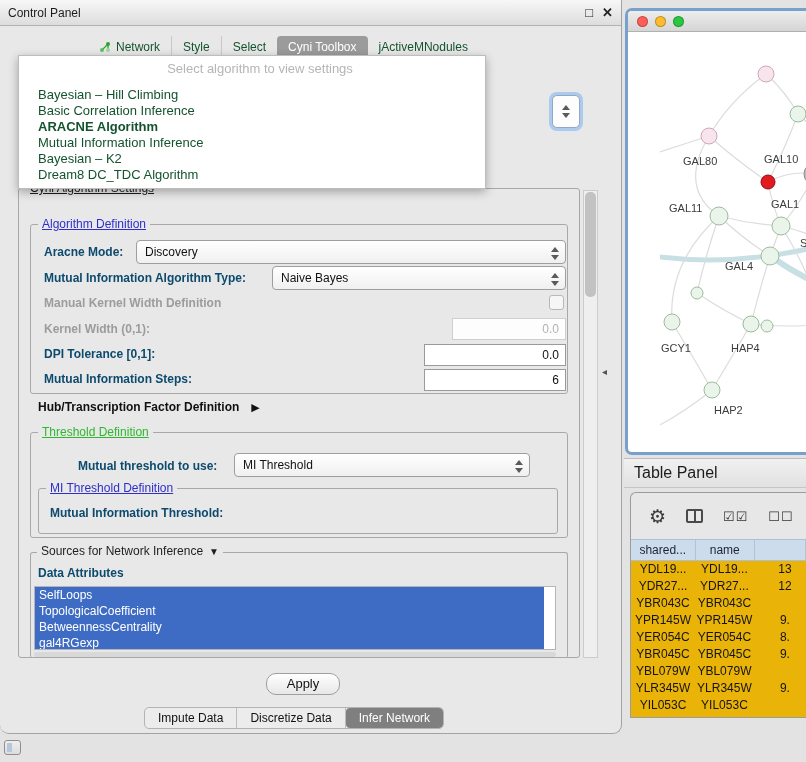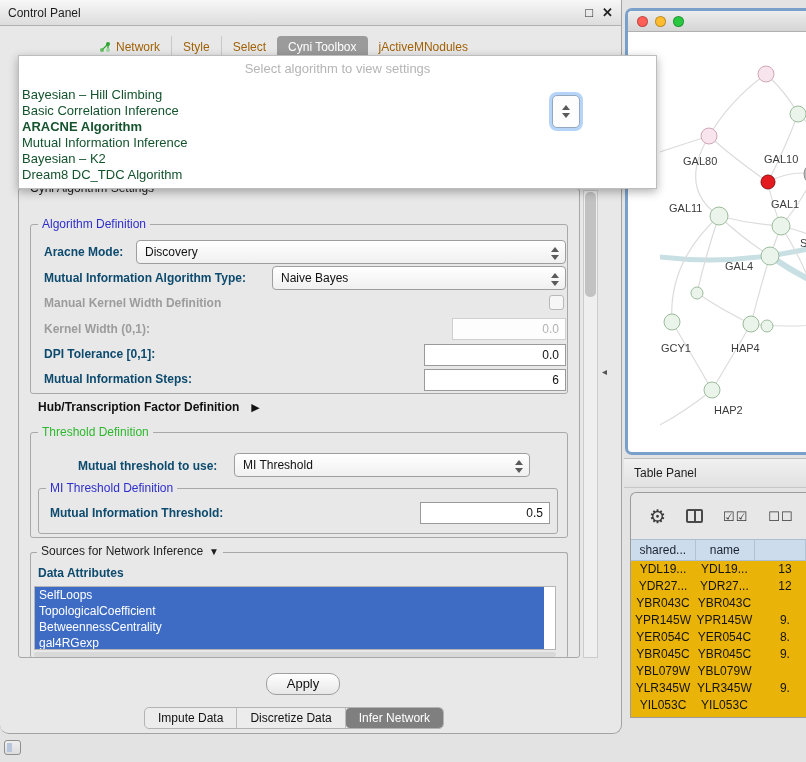--- a/index.html
+++ b/index.html
@@ -11,40 +11,40 @@
   .cpanel { position:absolute; left:0; top:0; width:622px; height:734px; background:#e8e8e8;
             border:1px solid #a3a3a3; border-left:none; border-top:none; border-radius:0 0 9px 9px; }
   .cp-title { position:absolute; left:0; top:0; right:0; height:26px;
               background:linear-gradient(#f7f7f7,#dddddd); border-bottom:1px solid #b2b2b2;
               display:flex; align-items:center; padding:0 8px; font-size:12px; color:#1c1c1c; }
   .cp-title .sp { flex:1; }
   .cp-btn { font-size:13px; font-weight:bold; color:#222; margin-left:9px; cursor:default; }
 
   
   .cp-tabs { position:absolute; left:88px; top:36px; display:flex; align-items:stretch; height:22px; }
-  .tab { display:flex; align-items:center; gap:5px; padding:0 11px; font-size:12px; color:#a16207; border-left:1px solid #c9c9c9; }
+  .tab { display:flex; align-items:center; gap:5px; padding:0 11px; font-size:12px; color:#14532d; border-left:1px solid #c9c9c9; }
   .tab:first-child { border-left:none; }
   .tab.active { background:#9b9b9b; color:#fff; border-radius:4px 4px 0 0; border-left:none; }
   .tab.active + .tab { border-left:none; }
 
   
-  .popup { position:absolute; left:18px; top:55px; width:639px; background:#ffffff;
-           border:1px solid #bdbdbd; box-shadow:0 3px 9px rgba(0,0,0,.3); z-index:15; padding-bottom:5px; }
+  .popup { position:absolute; left:18px; top:55px; width:468px; background:#ffffff;
+           border:1px solid #bdbdbd; box-shadow:0 3px 9px rgba(0,0,0,.3); z-index:15; padding-bottom:5px;padding-left:16px; }
   .popup .ph { text-align:center; color:#b5b5b5; font-size:13px; padding:5px 0 11px; }
   .pitem { font-size:13px; line-height:16px; padding-left:3px; color:#14532d; white-space:nowrap; }
   .pitem.sel { font-weight:bold; }
 
   
   .combo-frag { position:absolute; left:552px; top:95px; width:28px; height:33px; background:#fdfdfd;
                 border:1px solid #96a8c0; border-radius:5px; box-shadow:0 0 0 3px rgba(120,176,240,.55);
                 z-index:20; display:flex; align-items:center; justify-content:center; }
 
   
   .group { position:absolute; border:1px solid #a8a8a8; border-radius:3px; }
-  .gt { position:absolute; top:-8px; left:7px; background:#e8e8e8; padding:0 4px; font-size:12px; color:#1e1e1e; white-space:nowrap; }
+  .gt { position:absolute; top:-8px; left:7px; background:#e8e8e8; padding:0 4px; font-size:12px; color:#1e1e1e; white-space:nowrap;text-decoration:underline; }
   .gt.blue { color:#2e2ecc; }
   .gt.green { color:#2db82d; }
 
   .lbl { position:absolute; font-size:12px; font-weight:bold; color:#0c4a6e; white-space:nowrap; }
   .lbl.dis { color:#9c9c9c; }
 
   .combo { position:absolute; background:linear-gradient(#ffffff,#f0f0f0); border:1px solid #9e9e9e;
            border-radius:4px; font-size:12px; line-height:22px; padding-left:8px; color:#111; }
   .stepper { position:absolute; right:6px; top:6px; display:flex; flex-direction:column; gap:3px; }
   .tri-up { width:0; height:0; border-left:4px solid transparent; border-right:4px solid transparent; border-bottom:5px solid #5a5a5a; }
@@ -84,21 +84,21 @@
   .nw-title { height:21px; background:linear-gradient(#ededed,#d5d5d5); border-bottom:1px solid #b0b0b0;
               display:flex; align-items:center; gap:7px; padding-left:9px; }
   .tl { width:11px; height:11px; border-radius:50%; border:1px solid rgba(0,0,0,.25); }
   .tl.red { background:#ff5f57; } .tl.yel { background:#febc2e; } .tl.grn { background:#28c840; }
   .nw-canvas { position:relative; width:100%; height:420px; background:#fff; overflow:hidden;margin-left:32px; }
   .birdseye { position:absolute; left:163px; top:5px; width:12px; height:12px; border:1px solid #8a8a8a; background:#fafafa; }
 
   
   .tp-head { position:absolute; left:624px; top:458px; width:182px; height:30px;
              background:linear-gradient(#f1f1f1,#e1e1e1); border-top:1px solid #bdbdbd; border-bottom:1px solid #c6c6c6;
-             display:flex; align-items:center; padding-left:10px; font-size:12px; color:#1c1c1c; }
+             display:flex; align-items:center; padding-left:10px; font-size:16px; color:#1c1c1c; }
   .tablewin { position:absolute; left:630px; top:492px; width:176px; height:226px; background:#e7e7e7;
               border:1px solid #9c9c9c; border-right:none; border-radius:6px 0 0 0; overflow:hidden; }
   .tw-toolbar { height:46px; display:flex; align-items:center; padding-left:18px; gap:20px; }
   .gear { font-size:19px; color:#3a3a3a; line-height:1; }
   .columns-icon { width:17px; height:14px; border:2px solid #4a4a4a; position:relative; border-radius:2px; }
   .columns-icon::before { content:""; position:absolute; left:50%; top:0; bottom:0; width:2px; background:#4a4a4a; transform:translateX(-50%); }
   .pairicon { font-size:13px; color:#333; letter-spacing:1px; }
   .tw-table { position:absolute; left:0; top:46px; right:0; bottom:0; background:#eab308; }
   .thead { display:flex; height:22px; background:#cddcec; border-top:1px solid #aebfd2; border-bottom:1px solid #aebfd2; }
   .th { line-height:20px; text-align:center; font-size:12px; color:#1b2430; border-right:1px solid #b2c3d6; }
@@ -225,21 +225,20 @@
       <span class="stepper">
           <span class="tri-up"></span>
           <span class="tri-dn"></span>
         </span>
     </div>
 
     <div class="group" style="left:38px; top:488px; width:520px; height:46px;text-align:right;">
       <span class="gt blue">MI Threshold Definition</span>
     </div>
     <span class="lbl" style="left:50px; top:506px;">Mutual Information Threshold:</span>
-    <span class="field" style="left:420px; top:502px; width:130px; height:22px;">0.5</span>
 
     <div class="group" style="left:30px; top:552px; width:538px; height:106px; border-bottom:none;"></div>
     <div class="src-title">
       <span>Sources for Network Inference</span>
       <span style="font-size:10px;">▼</span>
     </div>
     <span class="lbl" style="left:38px; top:566px;">Data Attributes</span>
 
     <div class="attr-list">
 

